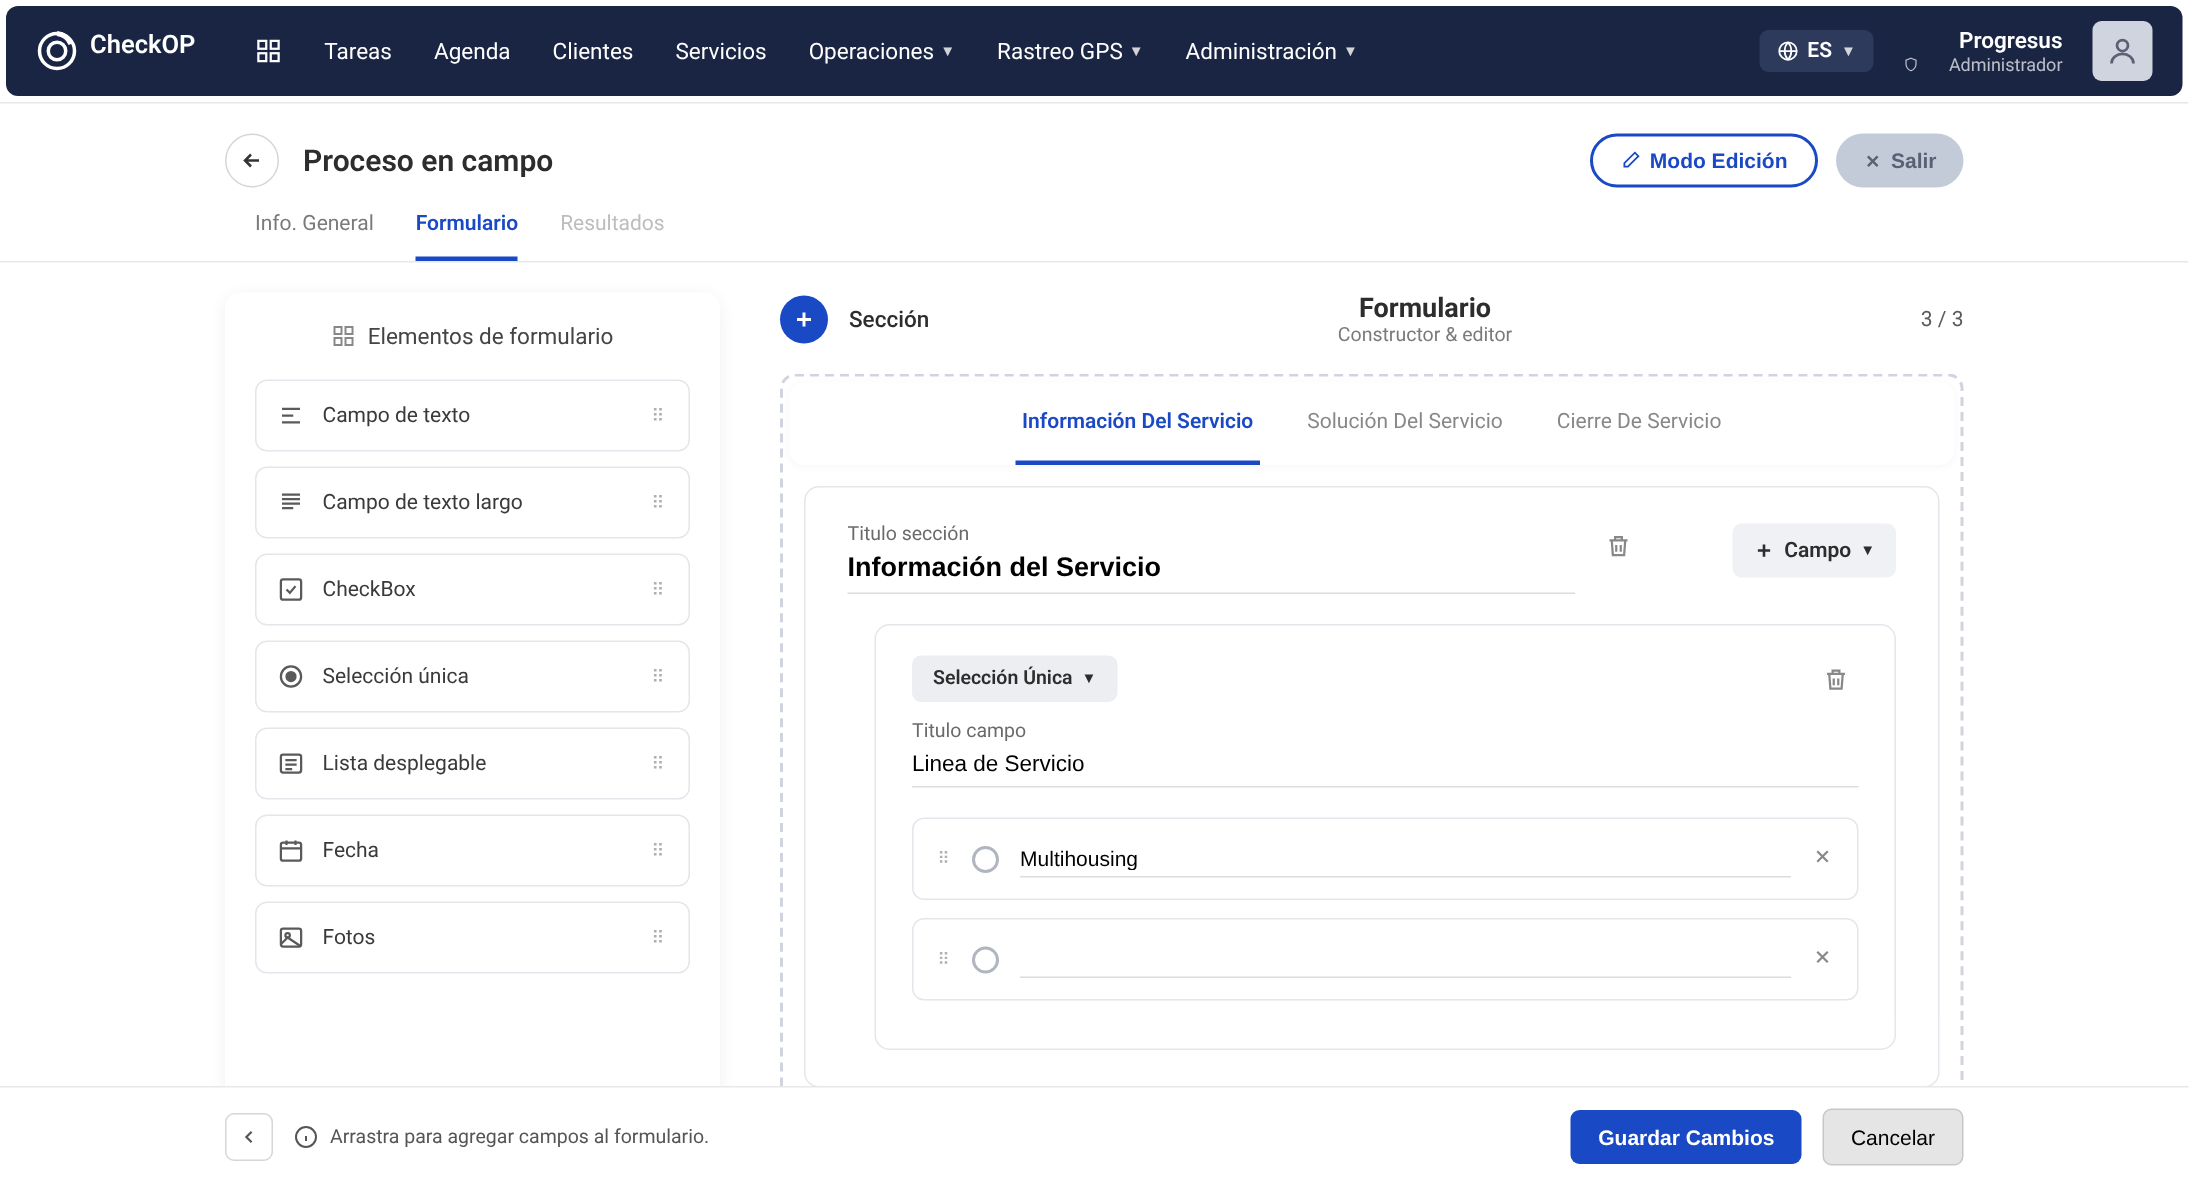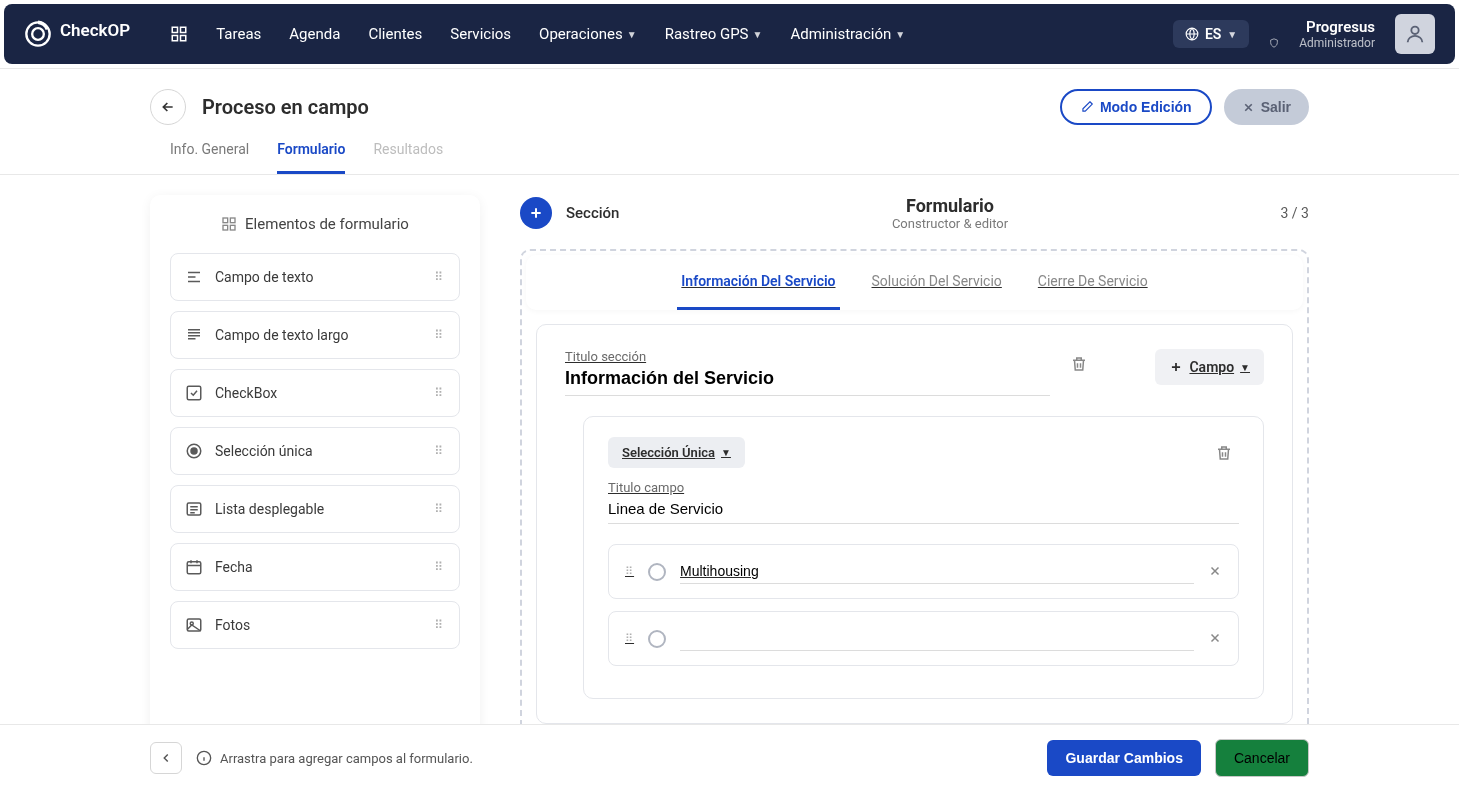--- a/index.html
+++ b/index.html
@@ -59,21 +59,21 @@
   
   .builder { flex: 1; }
   .builder-header { display: flex; align-items: center; gap: 14px; margin-bottom: 18px; }
   .add-section-btn { width: 32px; height: 32px; border-radius: 50%; background: #1a49c6; color: #fff; display: flex; align-items: center; justify-content: center; font-size: 20px; cursor: pointer; }
   .add-section-text { font-size: 15px; font-weight: 500; }
   .builder-title-block { flex: 1; text-align: center; }
   .builder-title { font-size: 18px; font-weight: 700; }
   .builder-sub { font-size: 13px; color: #7a7a7a; }
   .counter { font-size: 14px; color: #5a5a5a; }
   
-  .builder-body { border: 2px dashed #d0d4de; border-radius: 10px; padding: 4px; min-height: 450px; text-decoration: underline; }
+  .builder-body { border: 2px dashed #d0d4de; border-radius: 10px; padding: 4px; min-height: 450px; }
   
   .section-tabs-bar { background: #fff; border-radius: 10px; display: flex; justify-content: center; gap: 28px; padding: 0 20px; margin-bottom: 14px; box-shadow: 0 1px 6px rgba(0,0,0,0.04); }
   .section-tab { padding: 18px 4px; font-size: 14px; color: #888; cursor: pointer; }
   .section-tab.active { color: #1a49c6; font-weight: 600; border-bottom: 3px solid #1a49c6; }
 
   .section-card { background: #fff; border: 1px solid #e4e6eb; border-radius: 10px; margin: 0 10px 14px 10px; padding: 24px 28px; }
   .section-title-row { display: flex; align-items: flex-start; gap: 14px; margin-bottom: 20px; }
   .section-title-block { flex: 1; }
   .section-label { font-size: 13px; color: #6a6a6a; margin-bottom: 4px; }
   .section-input { font-size: 18px; font-weight: 600; border: none; border-bottom: 1px solid #dcdcdc; width: 100%; padding-bottom: 6px; outline: none; }
@@ -90,21 +90,21 @@
   .option-drag { color: #b0b0b0; font-size: 11px; letter-spacing: 1px; }
   .option-radio { width: 18px; height: 18px; border: 2px solid #b0b5c0; border-radius: 50%; }
   .option-input { flex: 1; border: none; border-bottom: 1px solid #dcdcdc; padding: 4px 0; outline: none; font-size: 14px; }
   .option-del { cursor: pointer; color: #888; font-size: 18px; }
 
   
   .footer { position: fixed; bottom: 0; left: 0; right: 0; background: #fff; border-top: 1px solid #e8e8e8; padding: 14px 150px; display: flex; align-items: center; gap: 14px; }
   .footer-back { width: 32px; height: 32px; border: 1px solid #d6d6d6; border-radius: 6px; display: flex; align-items: center; justify-content: center; cursor: pointer; }
   .footer-info { display: flex; align-items: center; gap: 8px; font-size: 13px; color: #555; flex: 1; }
   .btn-primary { background: #1a49c6; color: #fff; border-radius: 6px; padding: 10px 18px; font-weight: 600; font-size: 14px; border: none; cursor: pointer; }
-  .btn-outline-dark { background: #15803d; border: 1px solid #c7c7c7; border-radius: 6px; padding: 10px 18px; font-size: 14px; cursor: pointer; }
+  .btn-outline-dark { background: #e5e5e5; border: 1px solid #c7c7c7; border-radius: 6px; padding: 10px 18px; font-size: 14px; cursor: pointer; }
 </style>
 </head>
 <body>
 
 <div class="navbar">
   <div class="logo">
     <svg class="logo-icon" viewBox="0 0 24 24" fill="none" stroke="#fff" stroke-width="2">
         <circle cx="12" cy="12" r="10"></circle>
         <circle cx="12" cy="12" r="5"></circle>
         <path d="M12 2 A10 10 0 0 1 20 8" stroke-width="3"></path>

